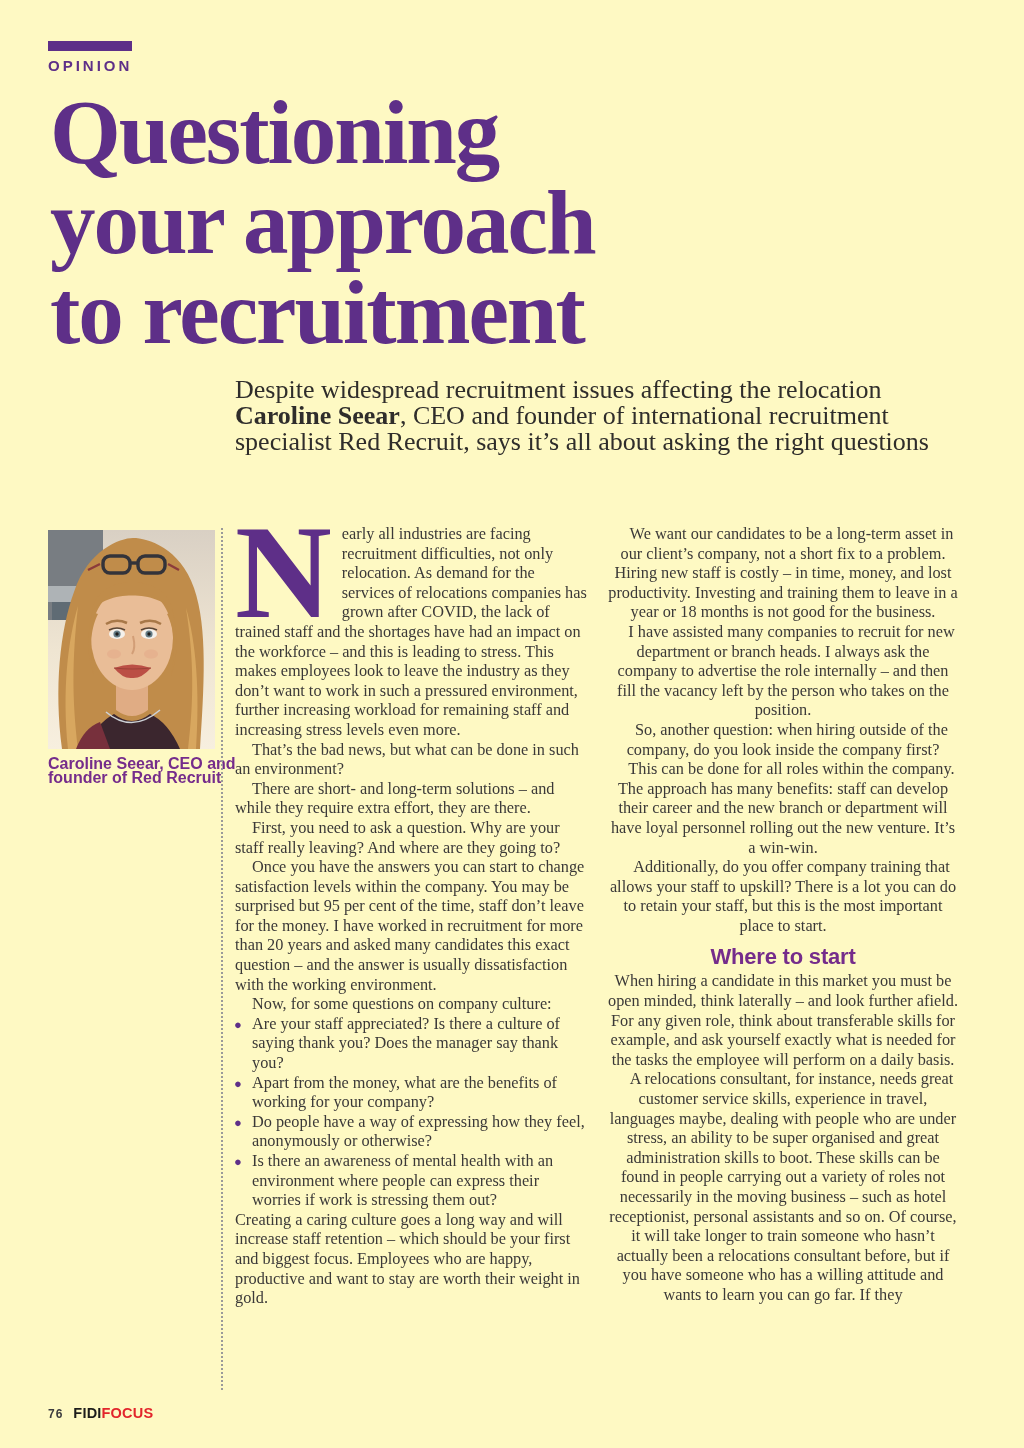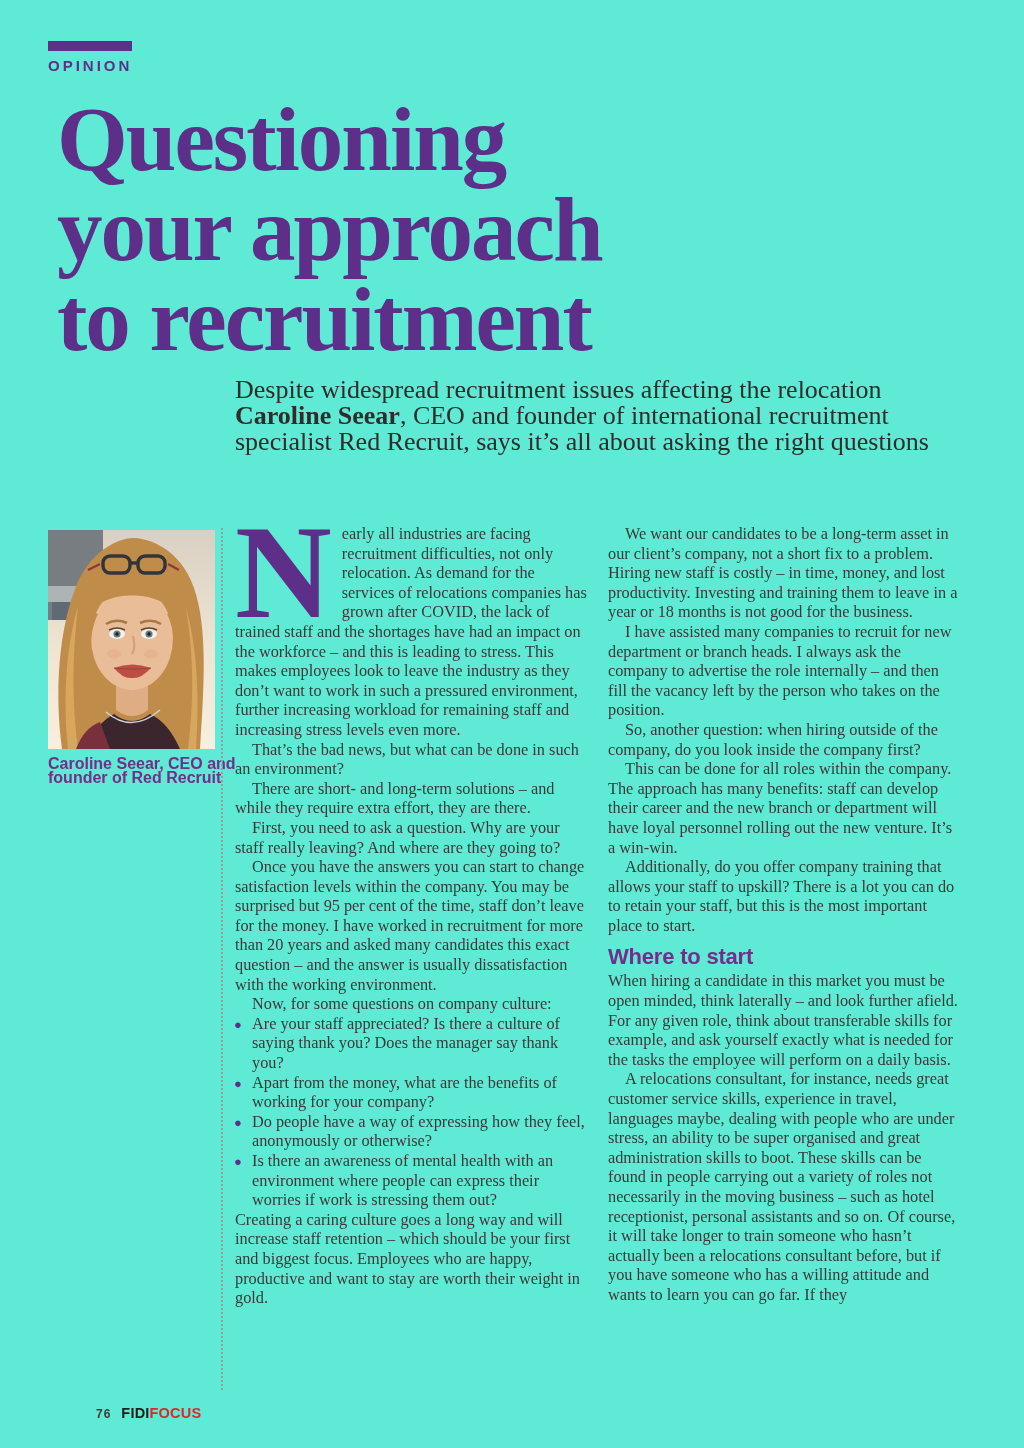--- a/index.html
+++ b/index.html
@@ -1,17 +1,17 @@
 <!DOCTYPE html>
 <html style="--purple: #5e2f88; --accent-purple: #752c8b; --body-text: #3b3938; --divider-gray: #9a9a9a; --footer-black: #1d1d1b; --footer-red: #e2252b;"><head>
 <meta charset="utf-8">
 <style>
   html,body{margin:0;padding:0;background:#ffffff;}
   .page{
-    position:relative;width:1024px;height:1448px;background:#5eead4;overflow:hidden;
+    position:relative;width:1024px;height:1448px;background:#fef9c3;overflow:hidden;
     font-family:"Liberation Serif",serif;
   }
   .kicker-bar{position:absolute;left:48px;top:41px;width:84px;height:10px;background:var(--purple);}
   .kicker{
     position:absolute;left:48px;top:57px;
     font-family:"Liberation Sans",sans-serif;font-weight:bold;font-size:15px;
     letter-spacing:3px;color:var(--purple);
   }
   .headline{position:absolute;left:46px;top:84px;color:var(--purple);}
   .headline span{
@@ -27,53 +27,53 @@
   .photo svg{display:block;width:167px;height:219px;}
   .caption{
     position:absolute;left:48px;top:757px;width:190px;
     font-family:"Liberation Sans",sans-serif;font-weight:bold;
     font-size:16px;line-height:14px;color:var(--accent-purple);
   }
   .divider{position:absolute;left:221px;top:528px;height:862px;width:0;border-left:2px dotted var(--divider-gray);}
 
   .col{position:absolute;top:524px;color:var(--body-text);font-size:16.3px;line-height:19.6px;text-align:left;}
   .col1{left:235px;width:352px;}
-  .col2{left:608px;width:350px;}
+  .col2{left:608px;width:350px;text-align:center;}
   .col p{margin:0;}
   .col p.indent{text-indent:17px;}
   .dropcap{
     float:left;height:96px;line-height:96px;font-size:134px;
     margin-right:10px;font-weight:bold;color:var(--purple);
   }
   ul.qlist{list-style:none;margin:0;padding:0;}
   ul.qlist li{position:relative;padding-left:17px;}
   ul.qlist .dot{position:absolute;left:-1px;top:1px;color:var(--purple);font-size:13px;}
   .subhead{
     margin:11px 0 3px 0;
     font-family:"Liberation Sans",sans-serif;font-weight:bold;
     font-size:22px;line-height:22px;color:var(--accent-purple);letter-spacing:-0.2px;
   }
   .footer{
     position:absolute;left:48px;top:1404px;
-    font-family:"Liberation Sans",sans-serif;font-weight:bold;margin-left:48px;
+    font-family:"Liberation Sans",sans-serif;font-weight:bold;
   }
   .footer .pagenum{font-size:12px;color:#3c3c3e;margin-right:10px;letter-spacing:1px;}
   .footer .brand{font-size:14.5px;letter-spacing:0.2px;}
   .footer .brand-black{color:var(--footer-black);}
   .footer .brand-red{color:var(--footer-red);}
 </style>
 </head>
 <body>
 
 <div class="page">
 
   <div class="kicker-bar"></div>
   <div class="kicker">OPINION</div>
 
-  <h1 class="headline" style="margin:11px;">
+  <h1 class="headline" style="margin:4px;">
     <span>Questioning</span>
     <span>your approach</span>
     <span>to recruitment</span>
   </h1>
 
   <div class="standfirst">
     <span>Despite widespread recruitment issues affecting the relocation</span>
     <span><b class="inline">Caroline Seear</b><span class="inline">, CEO and founder of international recruitment</span></span>
     <span>specialist Red Recruit, says it’s all about asking the right questions</span>
   </div>

